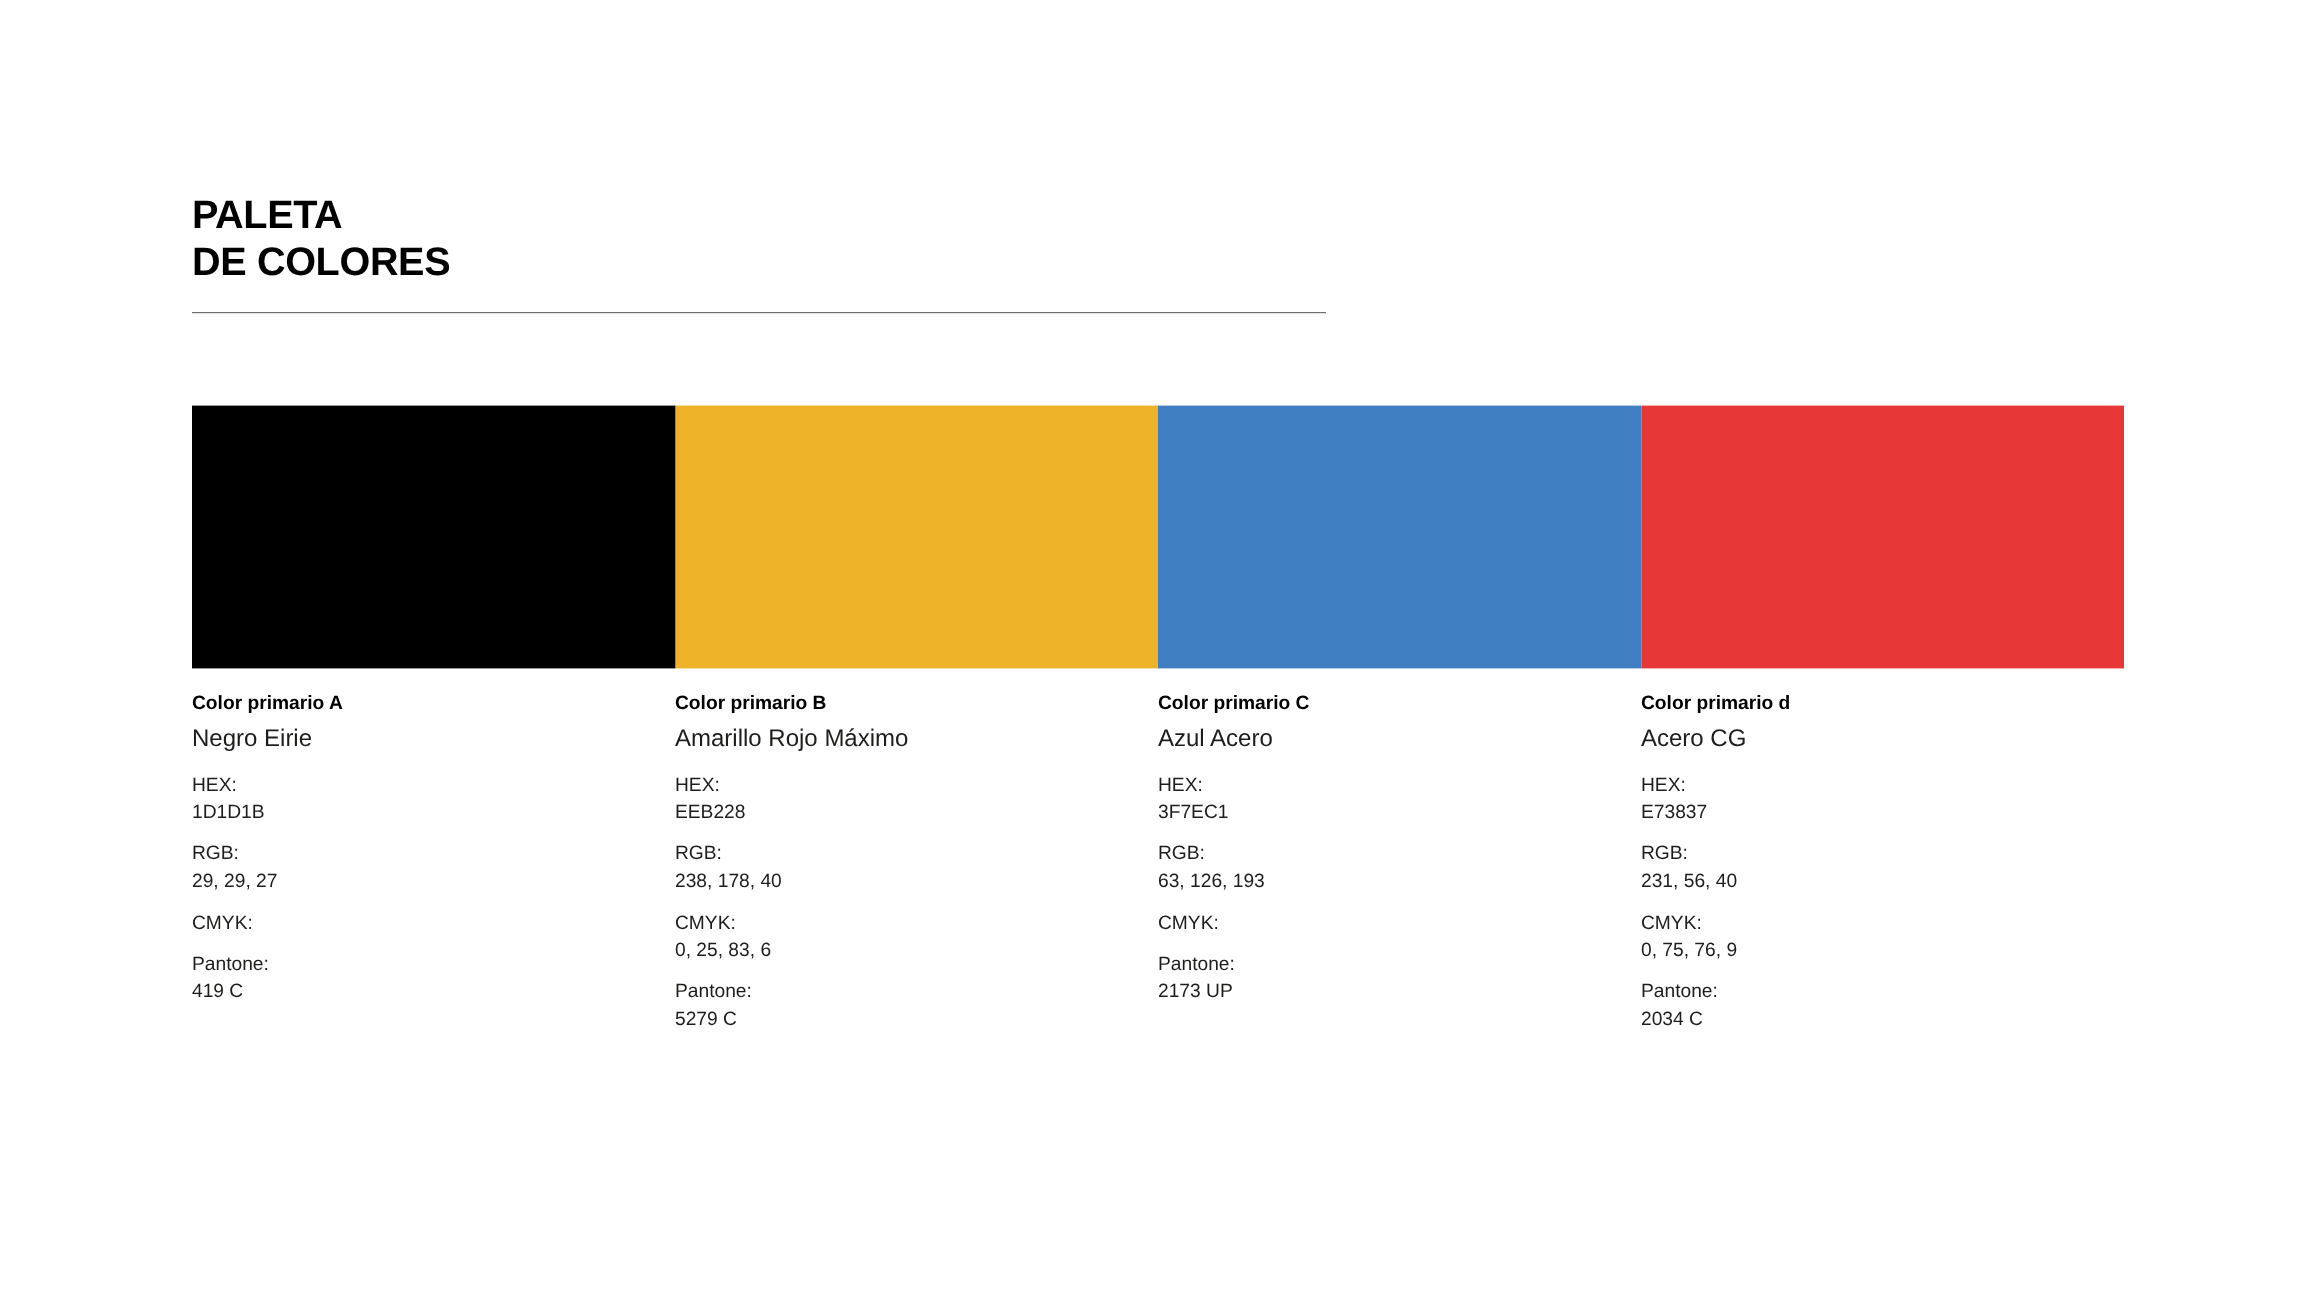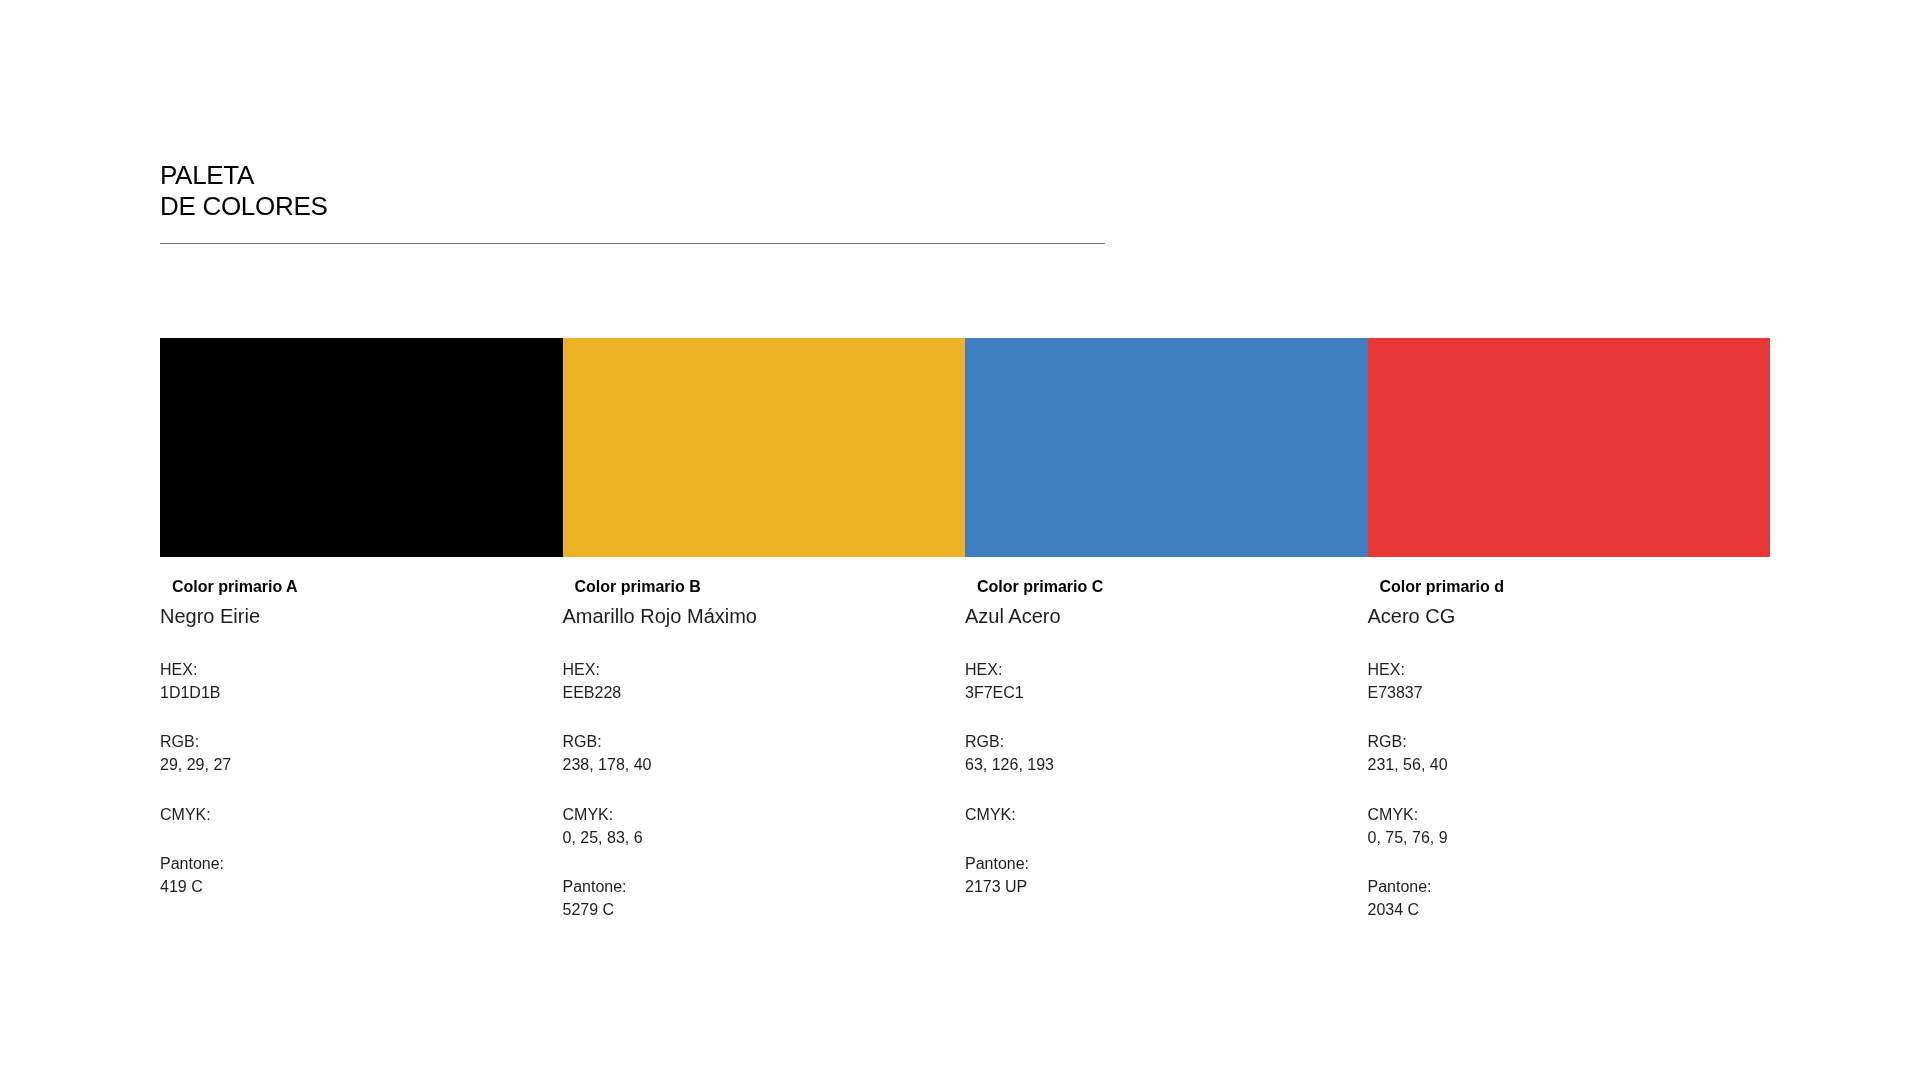--- a/index.html
+++ b/index.html
@@ -22,22 +22,22 @@
   }
 
   
   .header {
     position: absolute;
     left: 160px;
     top: 160px;
     width: 945px;
   }
   .title {
-    font-size: 26px;
-    font-weight: normal;
+    font-size: 33px;
+    font-weight: bold;
     letter-spacing: -0.3px;
     line-height: 1.18;
     margin: 0;
     color: #000000;
   }
   .title-line {
     display: block;
   }
   .header-rule {
     margin-top: 22px;
@@ -70,32 +70,32 @@
   }
   .info-col {
     width: 25%;
     box-sizing: border-box;
     padding-right: 40px;
   }
   .col-title {
     font-size: 16px;
     font-weight: bold;
     color: #000000;
-    margin: 0 0 1px 12px;
+    margin: 0 0 1px 0;
     line-height: 1.55;
   }
   .col-subtitle {
     font-size: 20px;
     font-weight: normal;
     color: #1d1d1b;
     margin: 0;
     line-height: 1.55;
   }
   .field {
-    margin-top: 26px;
+    margin-top: 11px;
   }
   .field-label,
   .field-value {
     font-size: 16px;
     line-height: 1.45;
     color: #1d1d1b;
     margin: 0;
   }
 </style>
 </head>

